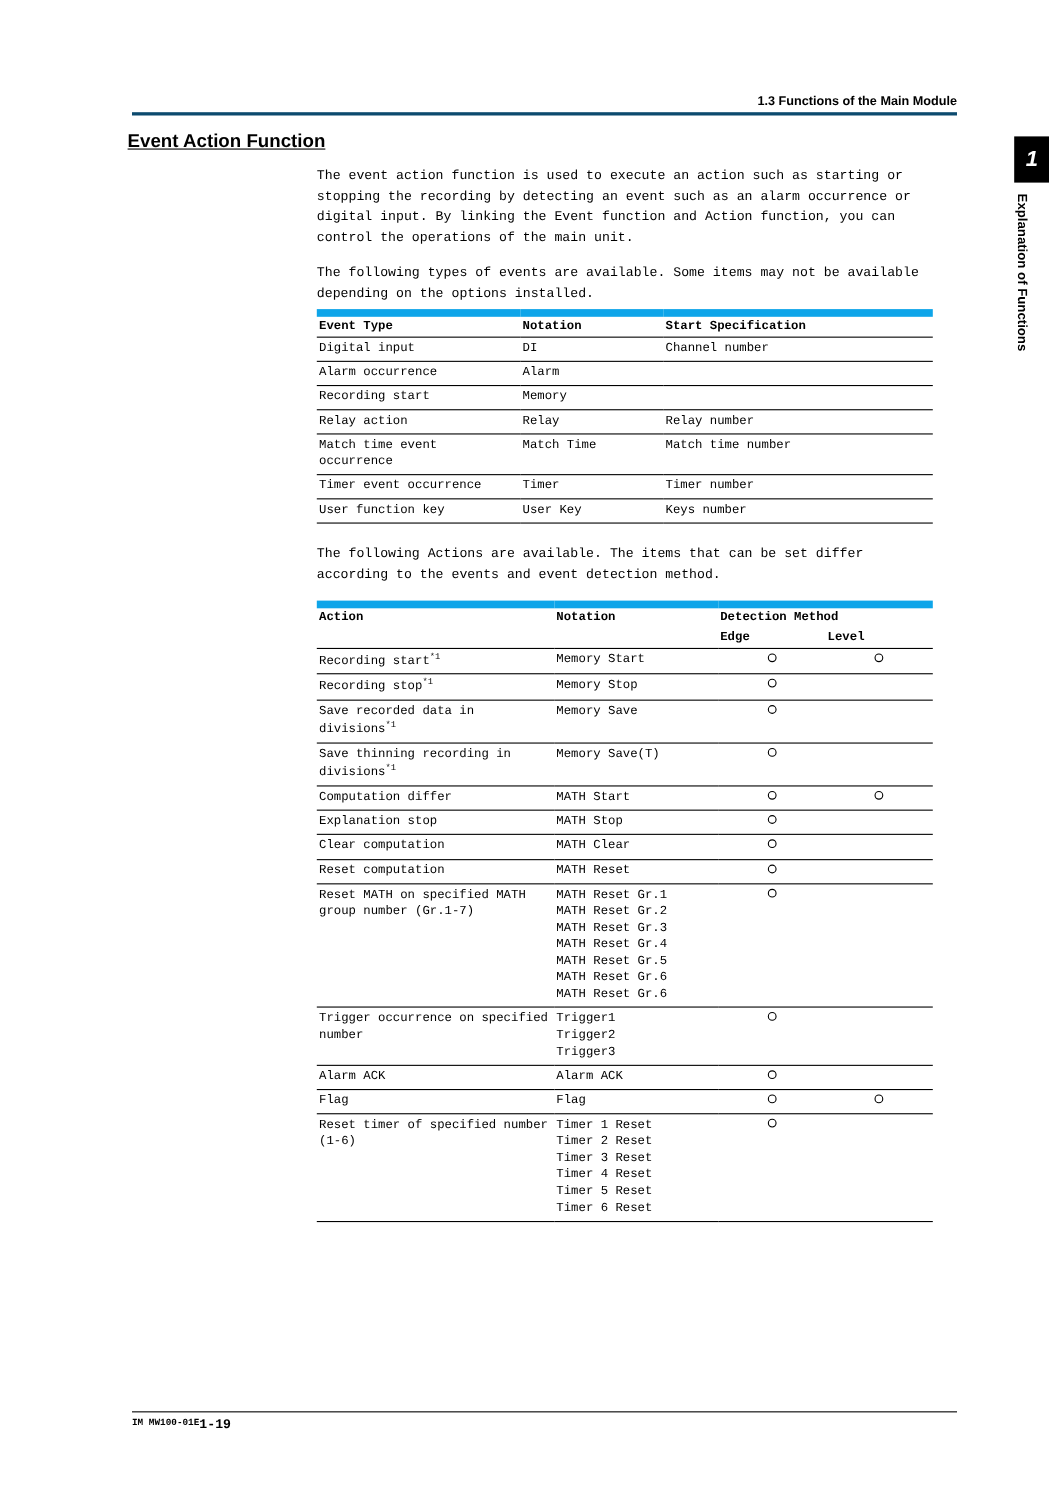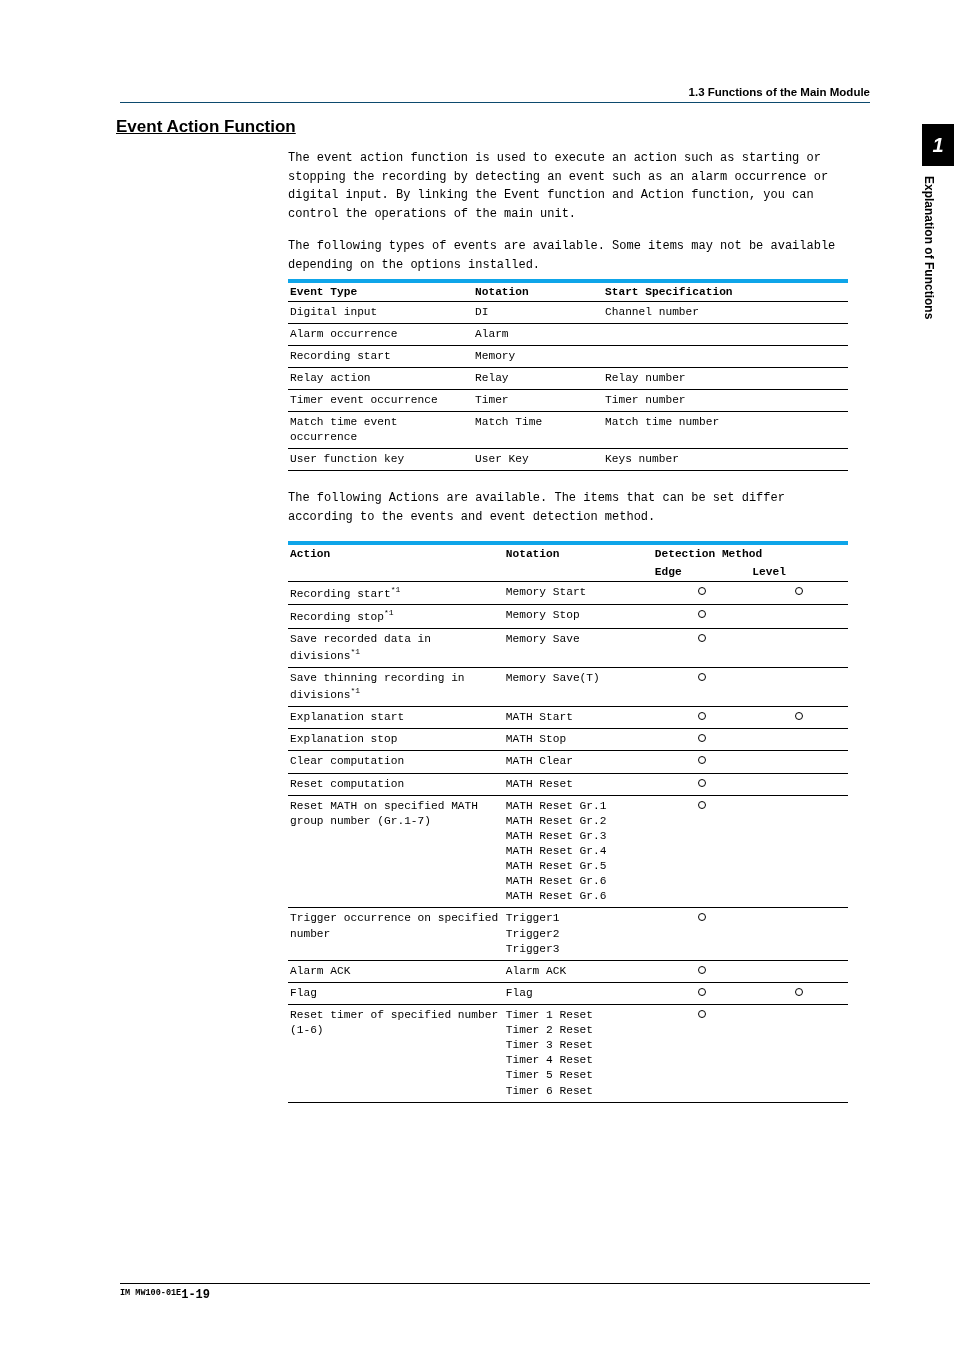--- a/index.html
+++ b/index.html
@@ -2,28 +2,28 @@
 <html><head>
 <meta charset="utf-8">
 <style>
   * { margin: 0; padding: 0; box-sizing: border-box; }
   html, body { width: 954px; height: 1350px; background: #fff; font-family: Arial, Helvetica, sans-serif; color: #000; }
   .page { position: relative; width: 954px; height: 1350px; }
   .tab { position: absolute; right: 0; top: 124px; width: 32px; }
   .tab-num { background: #000; color: #fff; width: 32px; height: 42px; display: flex; align-items: center; justify-content: center; font-size: 20px; font-weight: bold; font-style: italic; }
   .tab-text { writing-mode: vertical-rl; font-size: 12px; font-weight: bold; padding-top: 10px; text-align: left; height: 180px; }
   .content { position: absolute; left: 120px; top: 86px; width: 750px; }
-  .section-header { font-size: 11.5px; font-weight: bold; text-align: right; border-bottom: 1px solid #0c4a6e; padding-bottom: 4px; margin-bottom: 14px; }
+  .section-header { font-size: 11.5px; font-weight: bold; text-align: right; border-bottom: 3px solid #0c4a6e; padding-bottom: 4px; margin-bottom: 14px; }
   .h2 { font-size: 17px; font-weight: bold; margin-bottom: 12px; margin-left: -4px; text-decoration: underline; }
   .body-block { margin-left: 168px; width: 560px; font-family: Liberation Mono, monospace; }
   .para { font-size: 12px; line-height: 1.55; margin-bottom: 14px; }
   .h3 { font-size: 13px; font-weight: bold; margin-top: 10px; margin-bottom: 4px; }
   .intro { font-size: 12px; line-height: 1.55; margin-bottom: 4px; }
   table { border-collapse: collapse; width: 100%; font-size: 11.2px; }
-  thead th { text-align: left; font-weight: bold; border-top: 4px solid #0ea5e9; border-bottom: 1px solid #000; padding: 3px 2px; vertical-align: top; }
+  thead th { text-align: left; font-weight: bold; border-top: 7px solid #0ea5e9; border-bottom: 1px solid #000; padding: 3px 2px; vertical-align: top; }
   tbody td { border-bottom: 1px solid #000; padding: 3px 2px; vertical-align: top; line-height: 1.35; }
   .sup { font-size: 8px; vertical-align: super; }
   .circ { display:inline-block; width:8px; height:8px; border:1.2px solid #000; border-radius:50%; }
   .t1-c1 { width: 185px; }
   .t1-c2 { width: 130px; }
   .t2-c1 { width: 210px; }
   .t2-c2 { width: 145px; }
   .t2-c3 { width: 95px; }
   .t2-c4 { width: 95px; }
   .ctr { text-align: center; }
@@ -80,28 +80,28 @@
               <td>Recording start</td>
               <td>Memory</td>
               <td></td>
             </tr>
             <tr>
               <td>Relay action</td>
               <td>Relay</td>
               <td>Relay number</td>
             </tr>
             <tr>
+              <td>Match time event occurrence</td>
+              <td>Match Time</td>
+              <td>Match time number</td>
+            </tr>
+            <tr>
               <td>Timer event occurrence</td>
               <td>Timer</td>
               <td>Timer number</td>
-            </tr>
-            <tr>
-              <td>Match time event occurrence</td>
-              <td>Match Time</td>
-              <td>Match time number</td>
             </tr>
             <tr>
               <td>User function key</td>
               <td>User Key</td>
               <td>Keys number</td>
             </tr>
           </tbody>
       </table>
 
       <div class="para" style="margin-top:18px;">The following Actions are available. The items that can be set differ according to the events and event detection method.</div>
@@ -143,21 +143,21 @@
               <td class="ctr"><span class="circ"></span></td>
               <td class="ctr"></td>
             </tr>
             <tr>
               <td>Save thinning recording in divisions<span class="sup">*1</span></td>
               <td>Memory Save(T)</td>
               <td class="ctr"><span class="circ"></span></td>
               <td class="ctr"></td>
             </tr>
             <tr>
-              <td>Explanation start</td>
+              <td>Computation differ</td>
               <td>MATH Start</td>
               <td class="ctr"><span class="circ"></span></td>
               <td class="ctr"><span class="circ"></span></td>
             </tr>
             <tr>
               <td>Explanation stop</td>
               <td>MATH Stop</td>
               <td class="ctr"><span class="circ"></span></td>
               <td class="ctr"></td>
             </tr>

